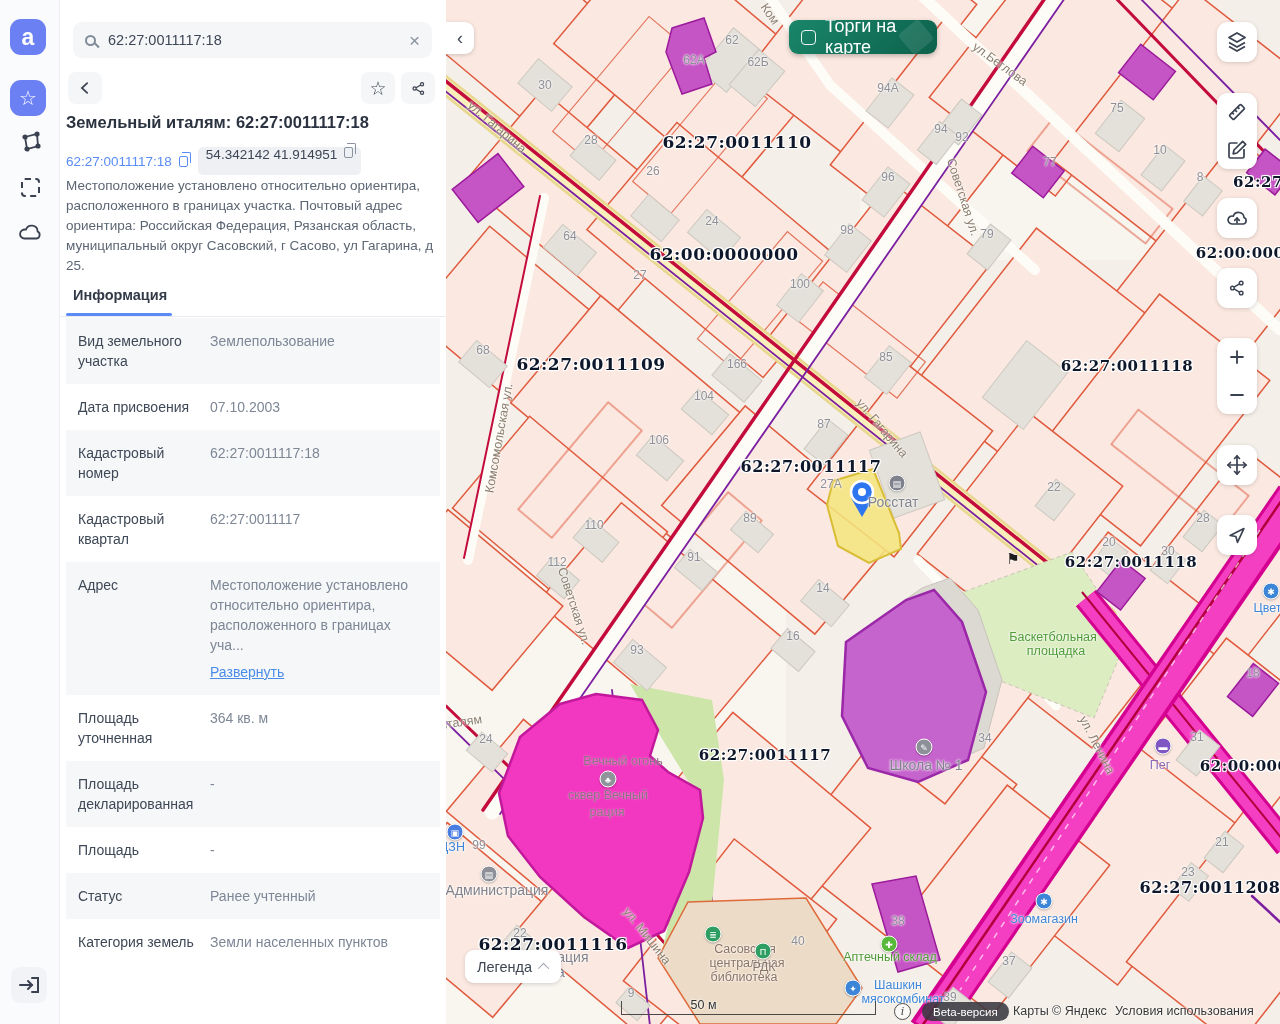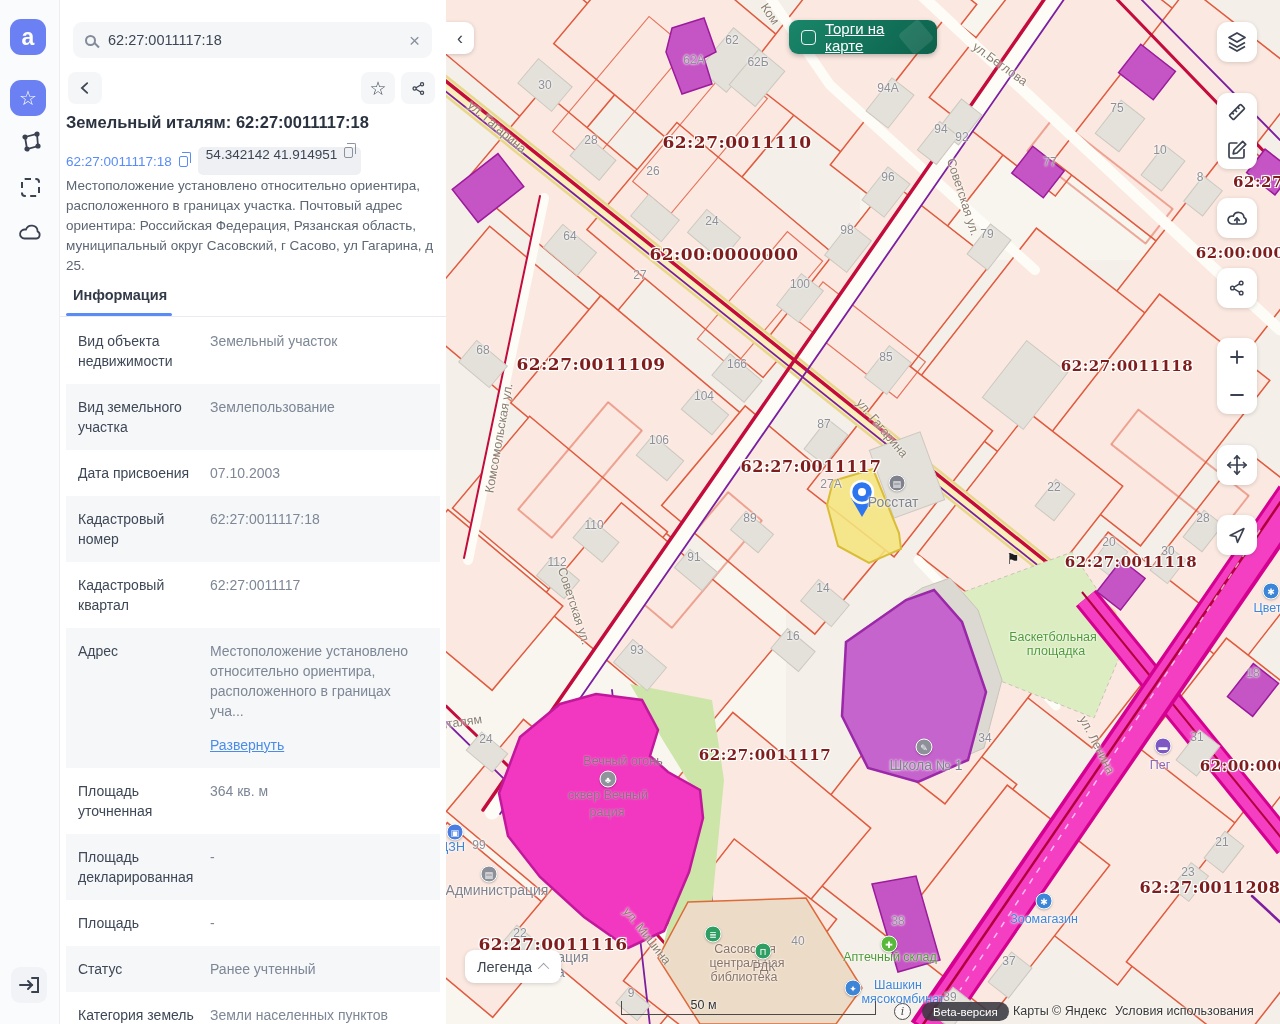--- a/index.html
+++ b/index.html
@@ -33,45 +33,45 @@
   .cpy::before { content:''; position:absolute; left:2px; top:-5px; width:8px; height:10px; border-top:1.5px solid currentColor; border-right:1.5px solid currentColor; border-radius:0 2px 0 0; }
   .pdesc { position:absolute; left:6px; top:176px; width:368px; font-size:13.5px; line-height:20px; color:#5c6673; }
   .ptab { position:absolute; left:13px; top:287px; font-size:14.5px; font-weight:bold; color:#323a48; }
   .ptab-underline { position:absolute; left:6px; top:313px; width:106px; height:3px; background:#5a8cf8; border-radius:2px; }
   .ptab-divider { position:absolute; left:0; top:316px; width:386px; height:1px; background:#e9ebef; }
   #info-table { position:absolute; left:6px; top:318px; width:374px; }
   .irow { display:flex; padding:13px 12px; }
   .irow.alt { background:#f6f7f9; }
   .ilabel { width:132px; flex:none; font-size:14px; color:#3e4856; line-height:20px; padding-right:10px; }
   .ival { flex:1; font-size:14px; color:#7d8795; line-height:20px; }
-  .ival a { color:#4a8ce8; text-decoration:underline; display:inline-block; margin-top:14px; }
+  .ival a { color:#4a8ce8; text-decoration:underline; display:inline-block; margin-top:7px; }
 
   
   #map { position:absolute; left:446px; top:0; width:834px; height:1024px; overflow:hidden; background:#f4efe8; }
   #map svg.base { position:absolute; left:0; top:0; }
   .ml { position:absolute; white-space:nowrap; pointer-events:none; font-size:12px; }
-  .ml.q { font-family:"DejaVu Serif",serif; font-weight:bold; color:#7f1d1d; letter-spacing:.5px;
+  .ml.q { font-family:"DejaVu Serif",serif; font-weight:bold; color:#0f172a; letter-spacing:.5px;
           text-shadow:-1px -1px 0 #fff,1px -1px 0 #fff,-1px 1px 0 #fff,1px 1px 0 #fff,0 0 3px #fff; }
   .ml.b { color:#8f8f97; text-shadow:0 0 2px #fff,0 0 3px #fff; }
   .ml.st { color:#8a7e6e; font-size:12.5px; text-shadow:0 0 2px #fff,0 0 3px #fff; }
   .ml.pg { color:#80828c; font-size:14px; text-shadow:0 0 2px #fff,0 0 3px #fff; }
   .ml.pk { color:#8d7083; font-size:12.5px; text-shadow:0 0 2px rgba(255,255,255,.6); }
   .ml.pgr { color:#4f9b38; font-size:12.5px; text-shadow:0 0 2px #fff,0 0 3px #fff;text-align:right; }
   .ml.pb { color:#3f86d8; font-size:12.5px; text-shadow:0 0 2px #fff,0 0 3px #fff; }
   .ml.pbr { color:#8b7365; font-size:12.5px; text-shadow:0 0 2px #fff,0 0 3px #fff; }
   .ml.pp { color:#8a68b8; font-size:12.5px; text-shadow:0 0 2px #fff,0 0 3px #fff; }
   .ml.flag { color:#1d1d1d; font-size:15px; text-shadow:0 0 2px #fff; }
   .poic { position:absolute; width:17px; height:17px; border-radius:50%; color:#fff; display:flex; align-items:center; justify-content:center; font-size:9px; border:1.5px solid #fff; box-shadow:0 1px 2px rgba(0,0,0,.25); pointer-events:none; }
 
   
   .collapse-btn { position:absolute; left:0; top:22px; width:28px; height:32px; background:#fff; border-radius:0 9px 9px 0; box-shadow:0 1px 4px rgba(0,0,0,.18); display:flex; align-items:center; justify-content:center; font-size:18px; color:#3f4653; z-index:12; }
   .torgi { position:absolute; left:343px; top:20px; width:148px; height:34px; border-radius:9px; background:linear-gradient(135deg,#19866a 0%,#0d614b 100%); box-shadow:0 2px 5px rgba(0,0,0,.25); display:flex; align-items:center; padding:0 12px; gap:9px; z-index:12; overflow:hidden; }
   .torgi::after { content:''; position:absolute; right:8px; top:4px; width:26px; height:26px; background:rgba(255,255,255,.10); transform:rotate(-40deg); border-radius:4px; }
   .torgi .cb { width:15px; height:15px; border:1.6px solid rgba(255,255,255,.92); border-radius:4px; flex:none; }
-  .torgi .tl { color:#fff; font-size:15px;text-decoration:underline; }
+  .torgi .tl { color:#fff; font-size:18px; }
   .mbtn { position:absolute; right:23px; width:40px; height:40px; background:#fff; border-radius:11px; box-shadow:0 1px 4px rgba(0,0,0,.16); display:flex; align-items:center; justify-content:center; z-index:12; }
   .mgrp { position:absolute; right:23px; width:40px; background:#fff; border-radius:11px; box-shadow:0 1px 4px rgba(0,0,0,.16); display:flex; flex-direction:column; align-items:center; z-index:12; }
   .mgrp .half { width:40px; height:38px; display:flex; align-items:center; justify-content:center; }
   .legend-btn { position:absolute; left:19px; top:950px; width:96px; height:33px; background:#fff; border-radius:9px; box-shadow:0 1px 4px rgba(0,0,0,.16); display:flex; align-items:center; justify-content:center; gap:9px; font-size:14.5px; color:#3f4653; z-index:12; }
   .chev-up { width:8px; height:8px; border-left:1.6px solid #9aa0aa; border-top:1.6px solid #9aa0aa; transform:rotate(45deg) translateY(2px); }
   .scalebar { position:absolute; left:175px; top:1001px; width:255px; height:14px; border-left:1.5px solid #4a4a4a; border-right:1.5px solid #4a4a4a; border-bottom:1.5px solid #4a4a4a; z-index:11; }
   .scalebar span { position:absolute; left:0; right:90px; top:-3px; text-align:center; font-size:12.5px; color:#333; text-shadow:0 0 2px #fff,0 0 3px #fff; }
   .info-circ { position:absolute; left:448px; top:1003px; width:17px; height:17px; border:1.5px solid #4a4a4a; border-radius:50%; display:flex; align-items:center; justify-content:center; font-size:11px; font-family:"DejaVu Serif",serif; font-style:italic; color:#4a4a4a; background:rgba(255,255,255,.7); z-index:12; }
   .beta { position:absolute; left:476px; top:1002px; height:19px; padding:0 11px; background:rgba(56,56,64,.88); color:#fff; border-radius:10px; font-size:11.5px; display:flex; align-items:center; z-index:12; }
   .attr { position:absolute; top:1004px; font-size:12.5px; color:#383838; text-shadow:0 0 2px #fff,0 0 3px #fff; z-index:11; }
@@ -145,24 +145,20 @@
       <span class="chip-gray">
           <span>54.342142 41.914951</span>
           <span class="cpy" style="color:#8b93a0"></span>
         </span>
     </div>
     <div class="pdesc">Местоположение установлено относительно ориентира, расположенного в границах участка. Почтовый адрес ориентира: Российская Федерация, Рязанская область, муниципальный округ Сасовский, г Сасово, ул Гагарина, д 25.</div>
     <div class="ptab">Информация</div>
     <div class="ptab-underline"></div>
     <div class="ptab-divider"></div>
     <div id="info-table">
-        <div class="irow">
-          <div class="ilabel">Вид объекта недвижимости</div>
-          <div class="ival">Земельный участок</div>
-        </div>
         <div class="irow alt">
           <div class="ilabel">Вид земельного участка</div>
           <div class="ival">Землепользование</div>
         </div>
         <div class="irow">
           <div class="ilabel">Дата присвоения</div>
           <div class="ival">07.10.2003</div>
         </div>
         <div class="irow alt">
           <div class="ilabel">Кадастровый номер</div>

